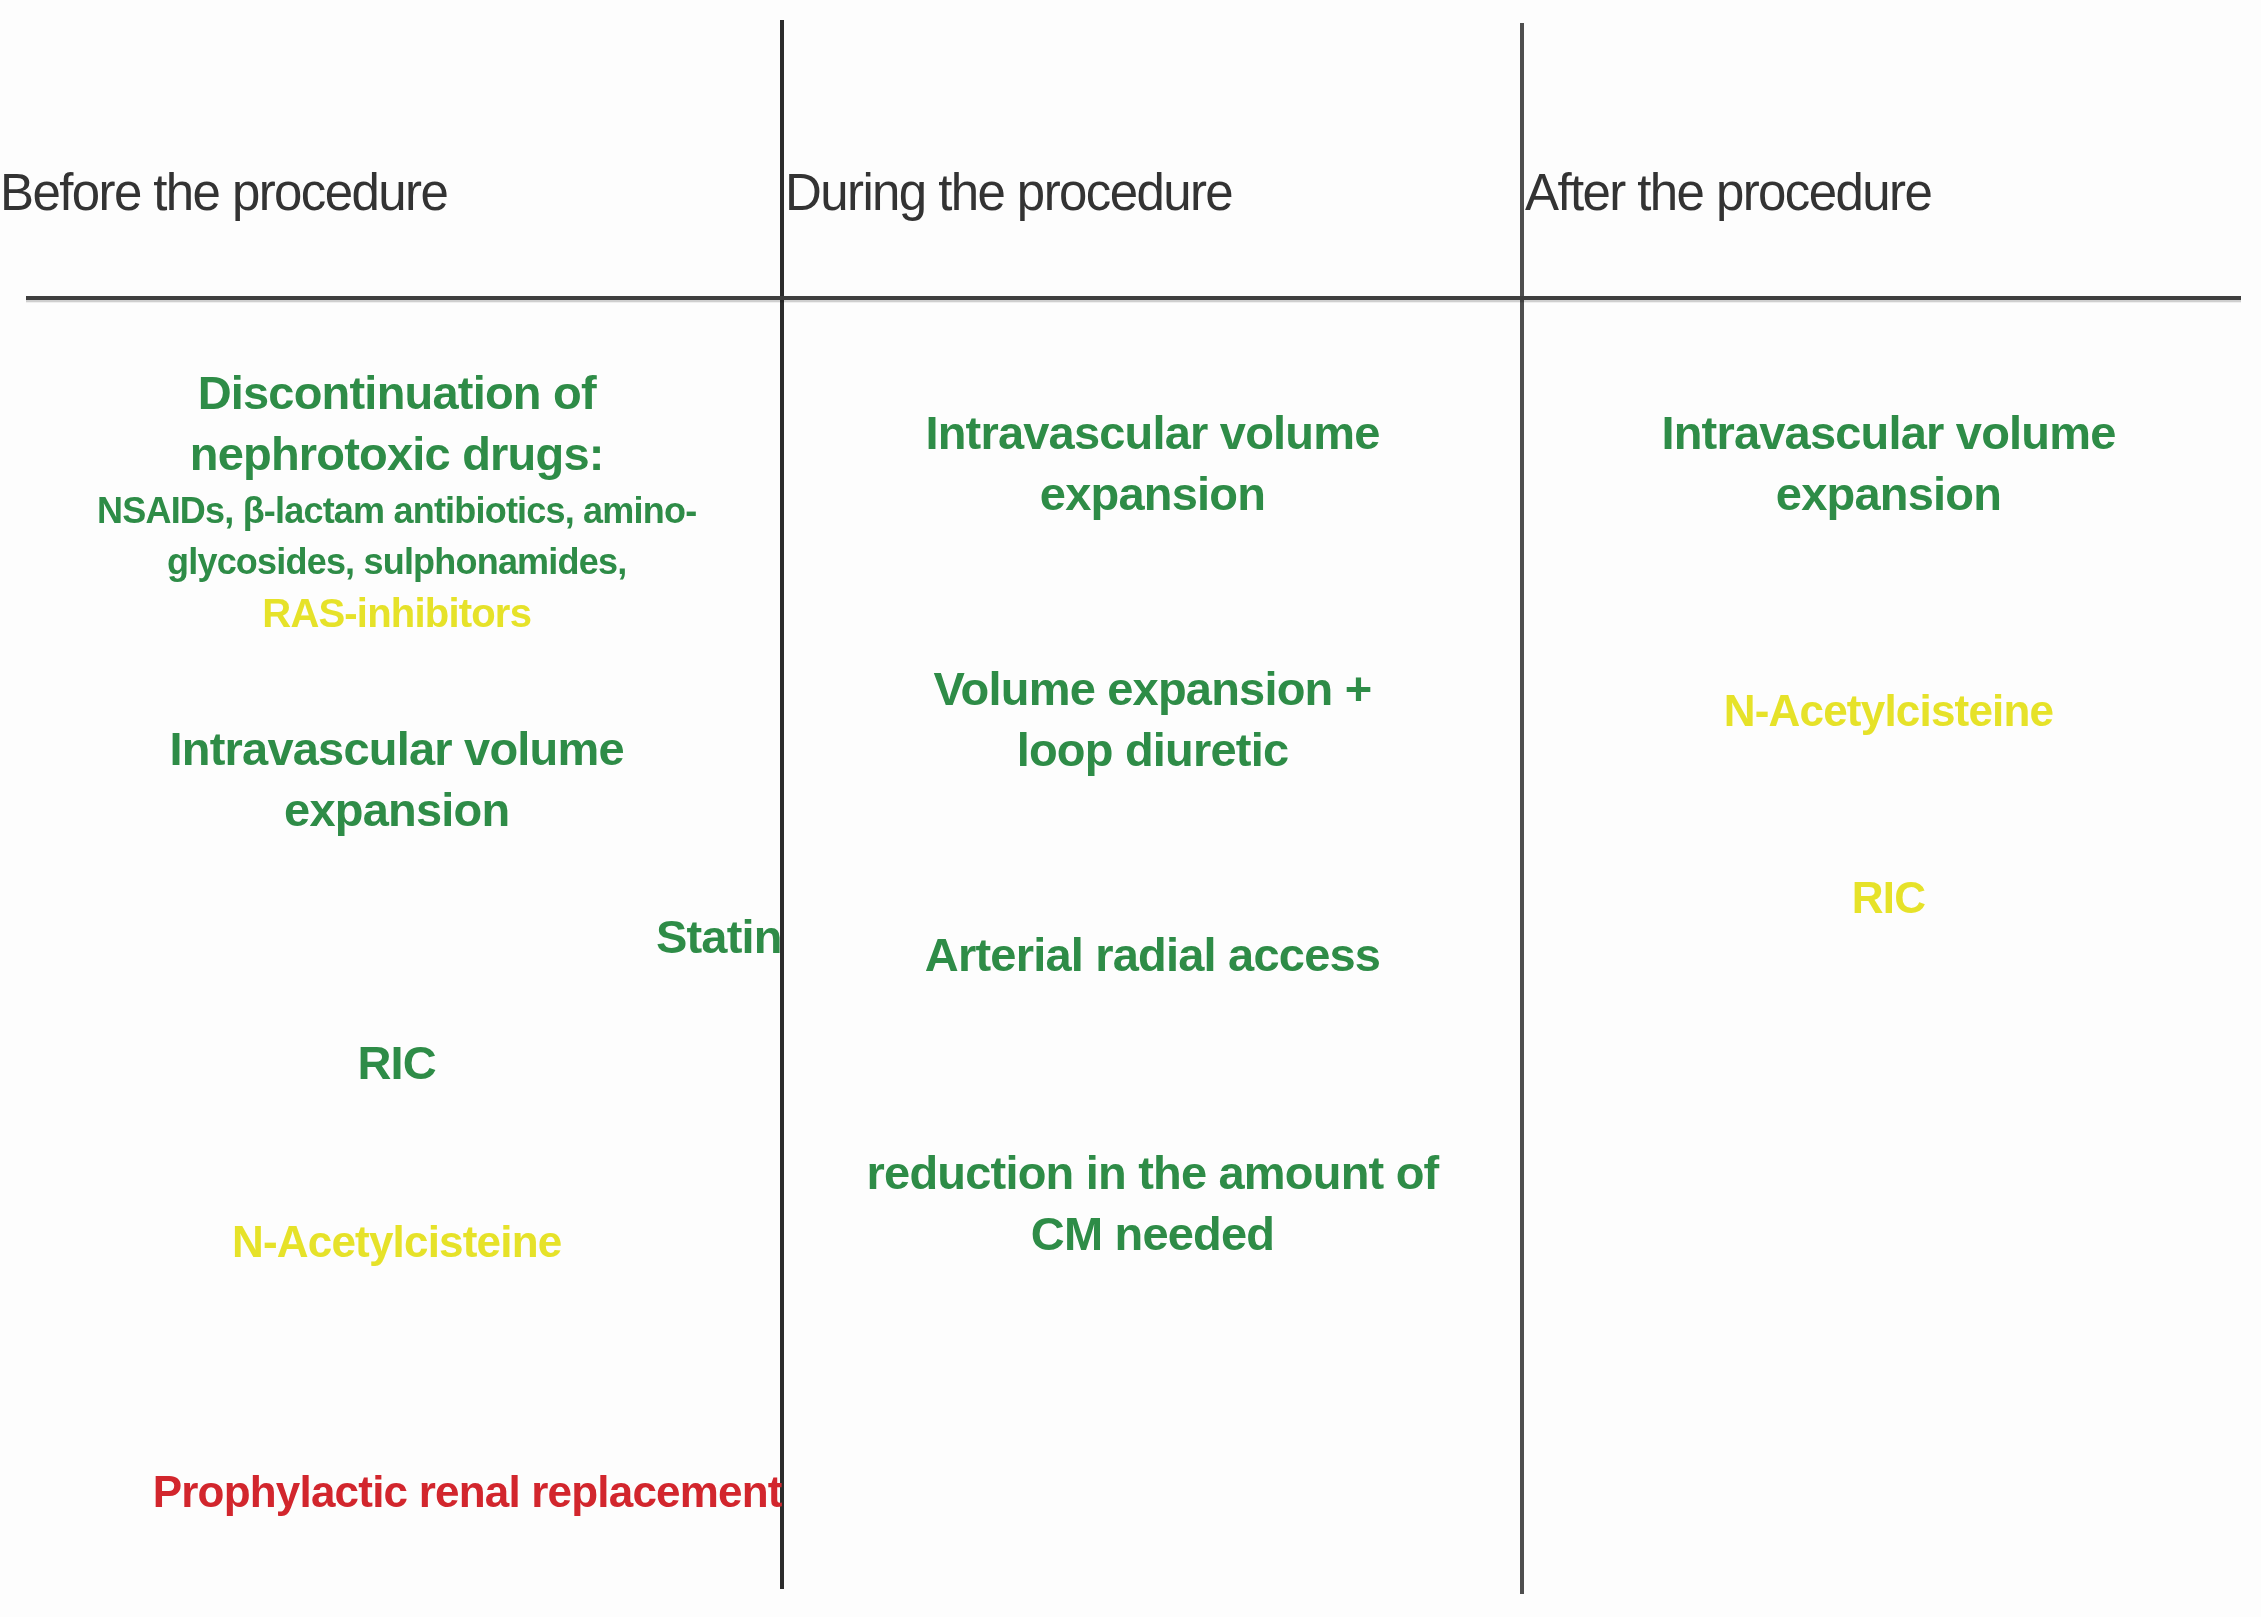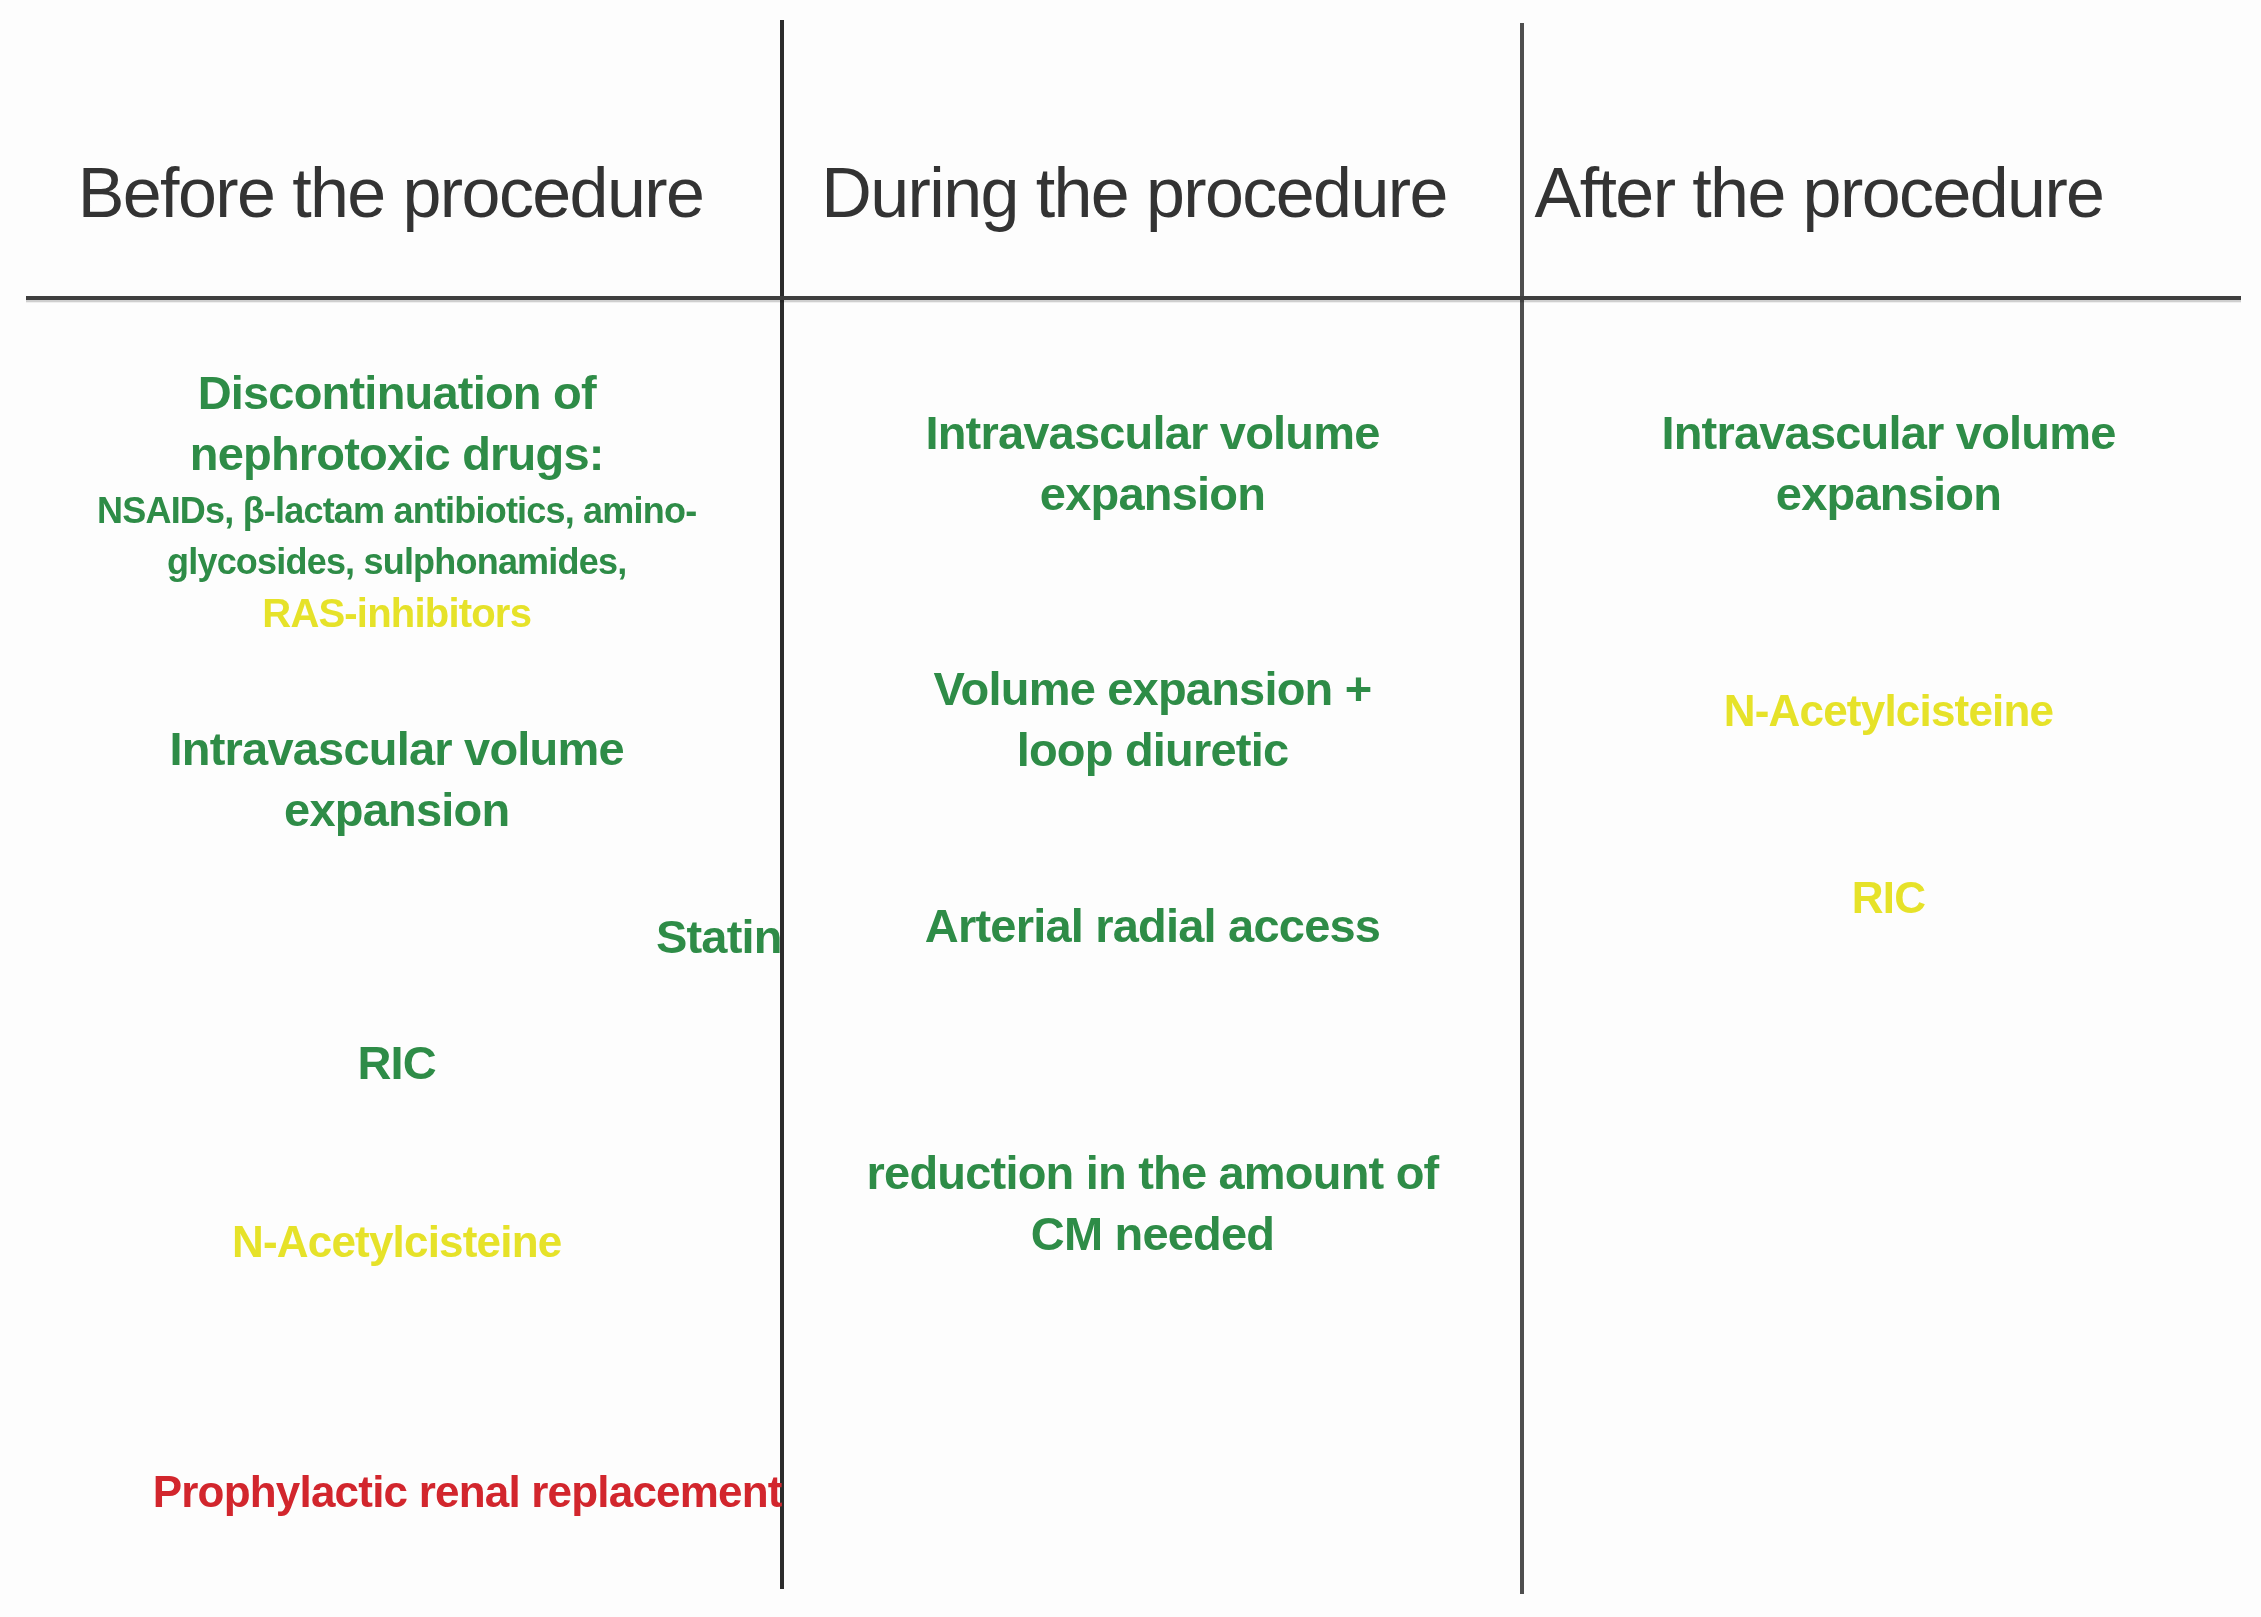--- a/index.html
+++ b/index.html
@@ -9,22 +9,22 @@
     background:#fdfdfd;
     overflow:hidden;
     font-family:"Liberation Sans","DejaVu Sans",sans-serif;
   }
   .vline{position:absolute;width:3.9px;}
   .hline{position:absolute;height:3.9px;}
   .vline.v1{background:var(--divider_dark,#2c2c2c);}
   .vline.v2{background:var(--divider_mid,#4f4f4f);}
   .hline.h1{background:var(--divider_horizontal,#3e3e3e);box-shadow:0 2.3px 0 rgba(0,0,0,0.18);}
   .header{
-    position:absolute;text-align:center;
-    font-size:70px;line-height:72px;font-weight:400;
+    position:absolute;
+    font-size:51px;line-height:72px;font-weight:400;
     letter-spacing:-1.6px;color:var(--header_text,#333333);
   }
   .item{
     position:absolute;text-align:center;font-weight:700;
     letter-spacing:-0.8px;
     font-size:var(--fs,47px);line-height:var(--lh,61px);
   }
   .green{color:var(--green,#2e8c47);}
   .yellow{color:var(--yellow,#e6e229);}
   .red{color:var(--red,#d2262d);}
@@ -71,21 +71,21 @@
   </div>
 
   <div class="item green" style="left:789px;top:402px;width:727px;--fs:47px;--lh:61px;">
     <div>Intravascular volume</div>
     <div>expansion</div>
   </div>
   <div class="item green" style="left:789px;top:658px;width:727px;--fs:47px;--lh:61px;">
     <div>Volume expansion +</div>
     <div>loop diuretic</div>
   </div>
-  <div class="item green" style="left:789px;top:895px;width:727px;--fs:47px;--lh:61px;">
+  <div class="item green" style="left:789px;top:924px;width:727px;--fs:47px;--lh:61px;">
     <div>Arterial radial access</div>
   </div>
   <div class="item green" style="left:789px;top:1098px;width:727px;margin-top:44px;--fs:47px;--lh:61px;">
     <div>reduction in the amount of</div>
     <div>CM needed</div>
   </div>
 
   <div class="item green" style="left:1527px;top:402px;width:723px;--fs:47px;--lh:61px;">
     <div>Intravascular volume</div>
     <div>expansion</div>

